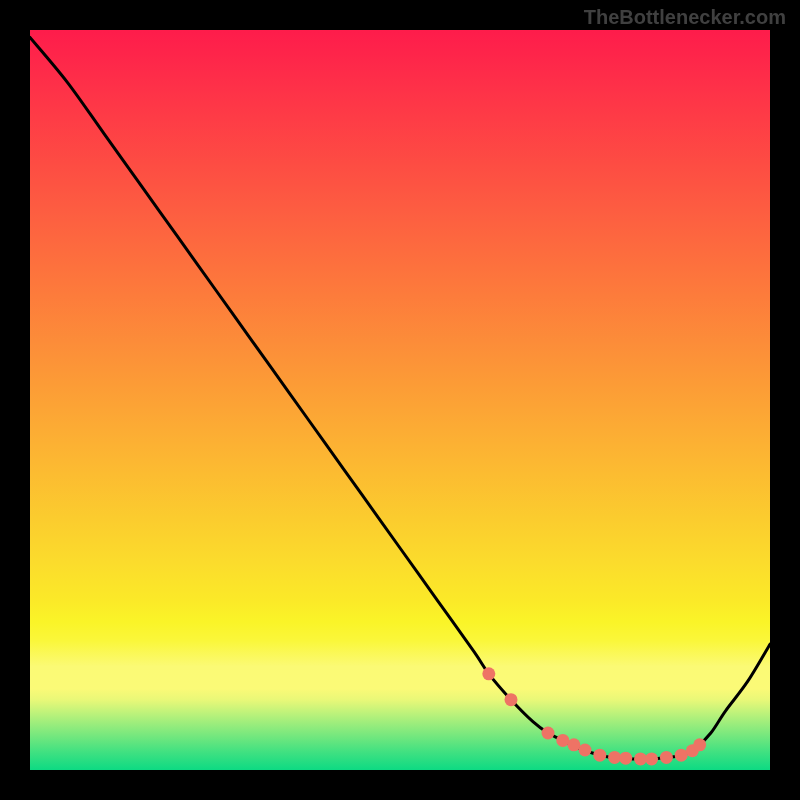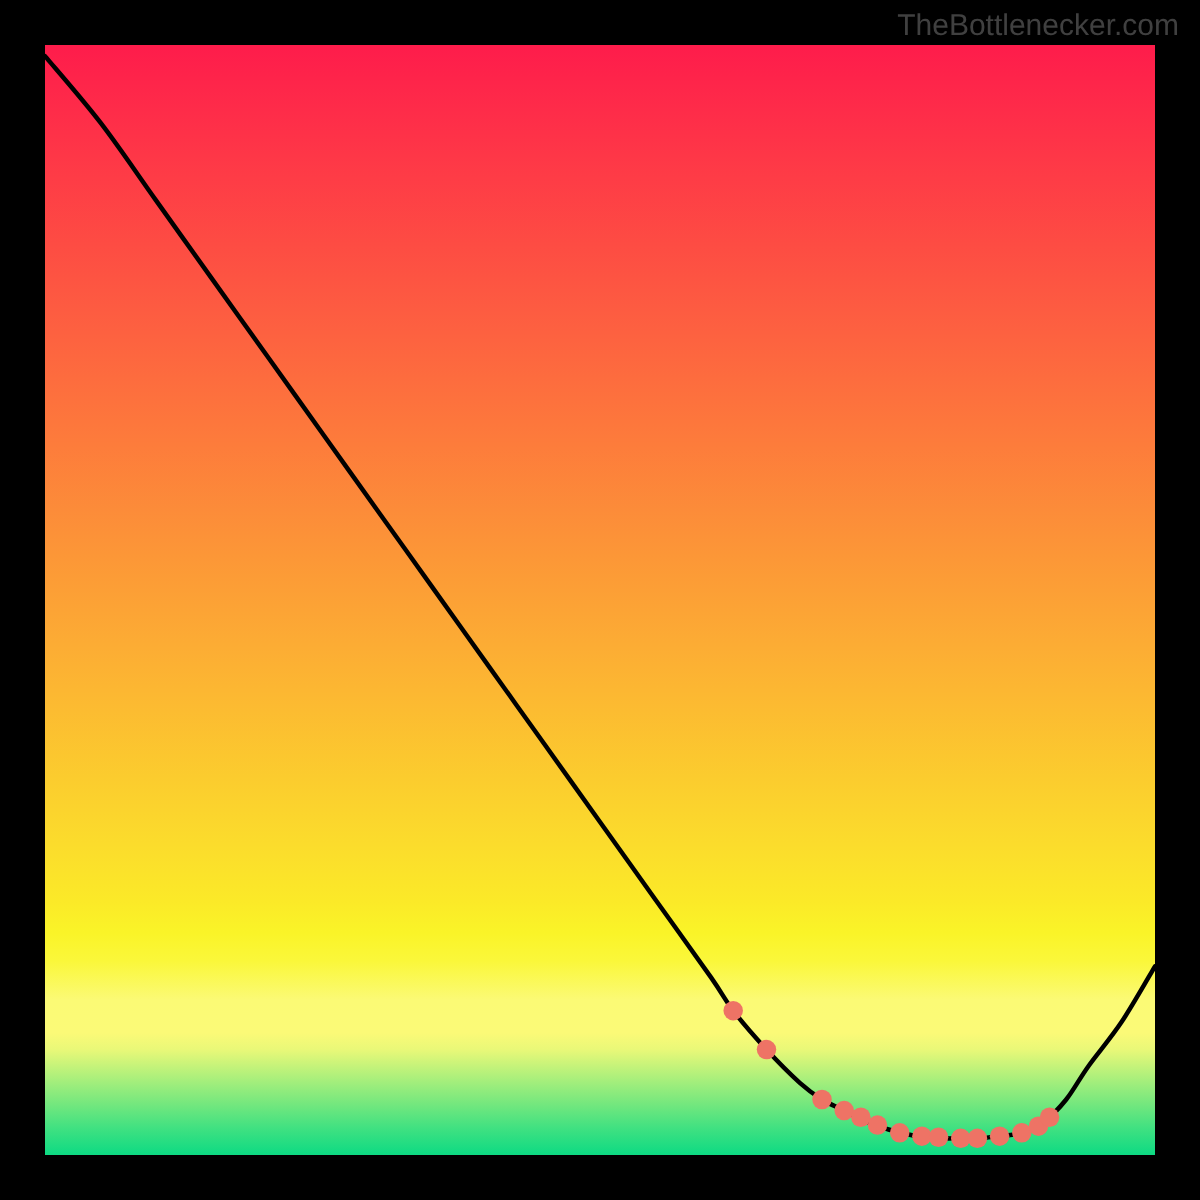--- a/index.html
+++ b/index.html
@@ -19,21 +19,21 @@
     height: 800px;
     background: #000;
   }
   .attrib {
     position: absolute;
     top: 6px;
     right: 14px;
     font-size: 20px;
     color: #404040;
     letter-spacing: 0px;
-    font-weight: 400;
+    font-weight: 700;
   }
   
   .plot {
     position: absolute;
     left: 30px;
     top: 30px;
     width: 740px;
     height: 740px;
   }
   .plot svg {

